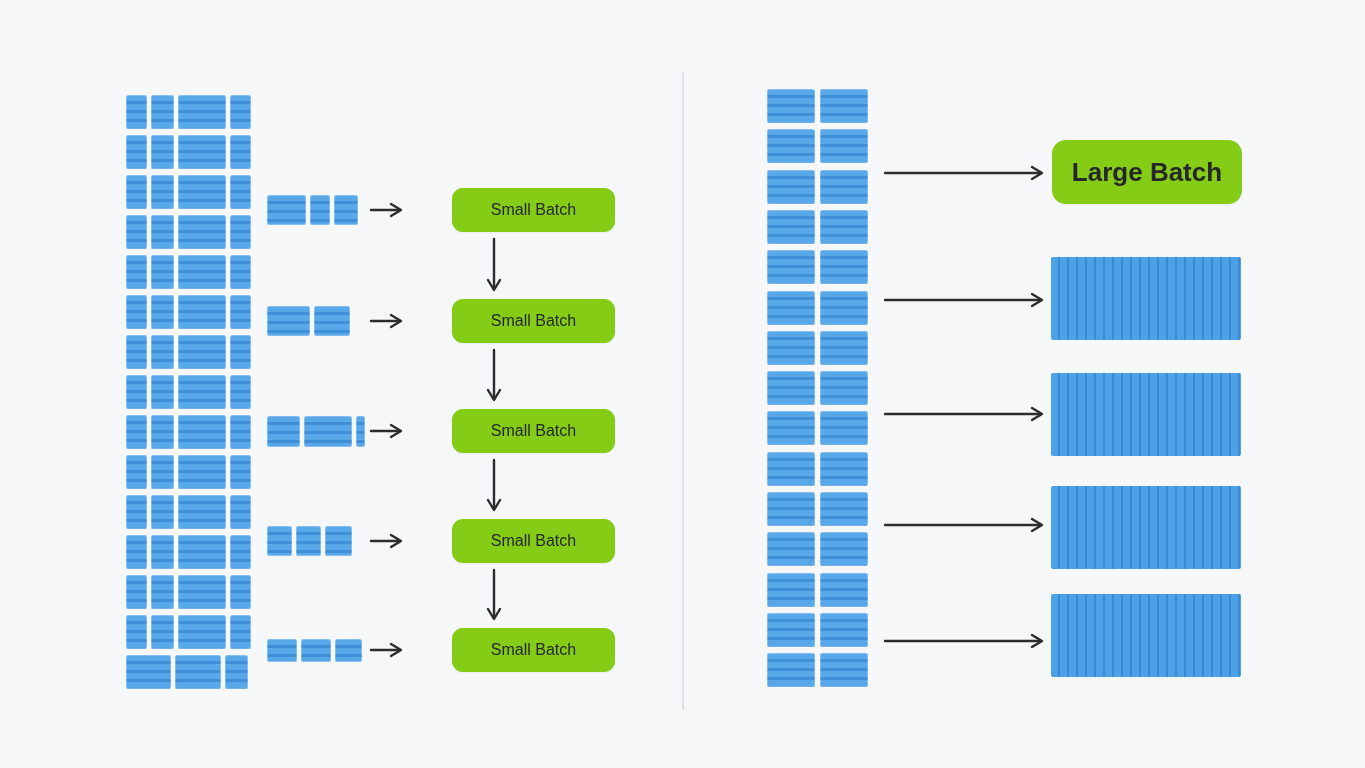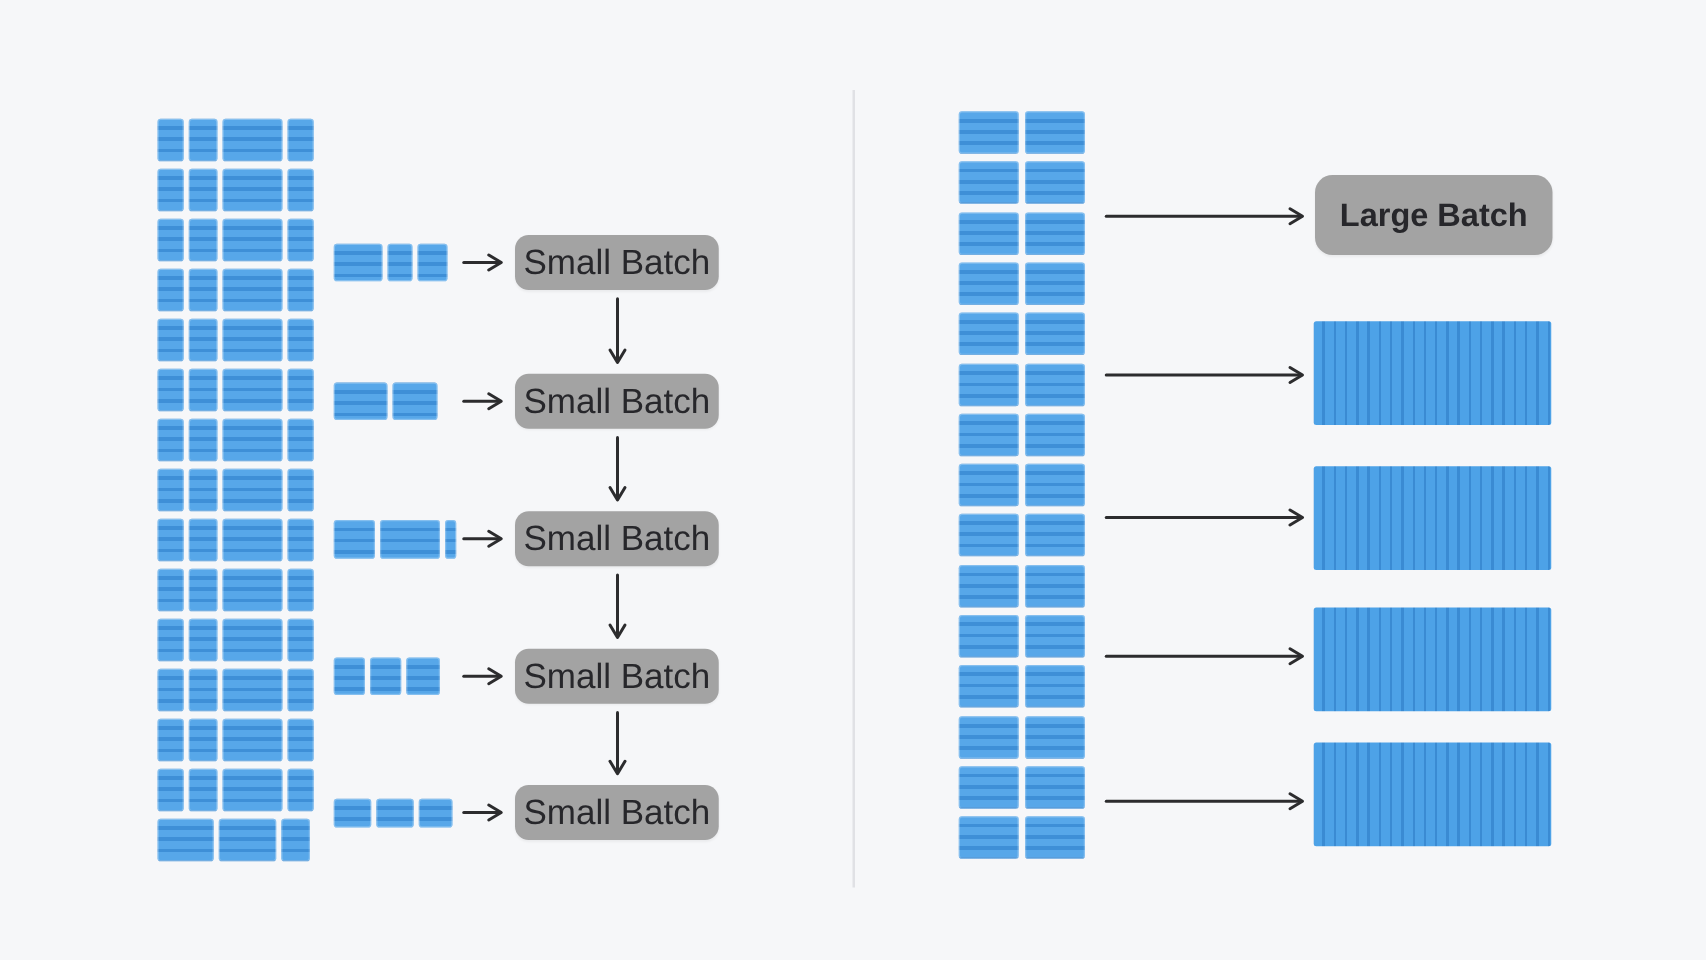--- a/index.html
+++ b/index.html
@@ -12,26 +12,26 @@
   .tcell{
     position:absolute;border-radius:2.5px;
     background:repeating-linear-gradient(180deg,#57a7e9 0px 6px,#3e8fd7 6px 9px);
     box-shadow:inset 0 0 0 1px rgba(255,255,255,.28);
   }
   .bigblock{
     position:absolute;border-radius:2px;
     background:repeating-linear-gradient(90deg,#4da2e7 0px 7px,#3a8bd3 7px 9px);
   }
   .pill{
-    position:absolute;background:#a3a3a3;border-radius:12px;
+    position:absolute;background:#84cc16;border-radius:12px;
     display:flex;align-items:center;justify-content:center;
     color:#27272b;box-shadow:0 1px 2px rgba(0,0,0,.05);
     white-space:nowrap;
   }
-  .pill.small{font-size:28px;font-weight:400;border-radius:11px;}
+  .pill.small{font-size:16px;font-weight:400;border-radius:11px;margin-left:40px;}
   .pill.large{font-size:26px;font-weight:700;border-radius:14px;}
   .divider{position:absolute;background:#e0e1e5;}
   .arr{position:absolute;overflow:visible;}
   .arr line,.arr polyline{stroke:#2c2c2e;stroke-width:2.4;fill:none;stroke-linecap:round;stroke-linejoin:round;}
 </style>
 </head>
 <body>
 
 <div id="diagram">
   <div class="divider" id="divider" style="left: 682px; top: 72px; width: 2px; height: 638px;"></div>

